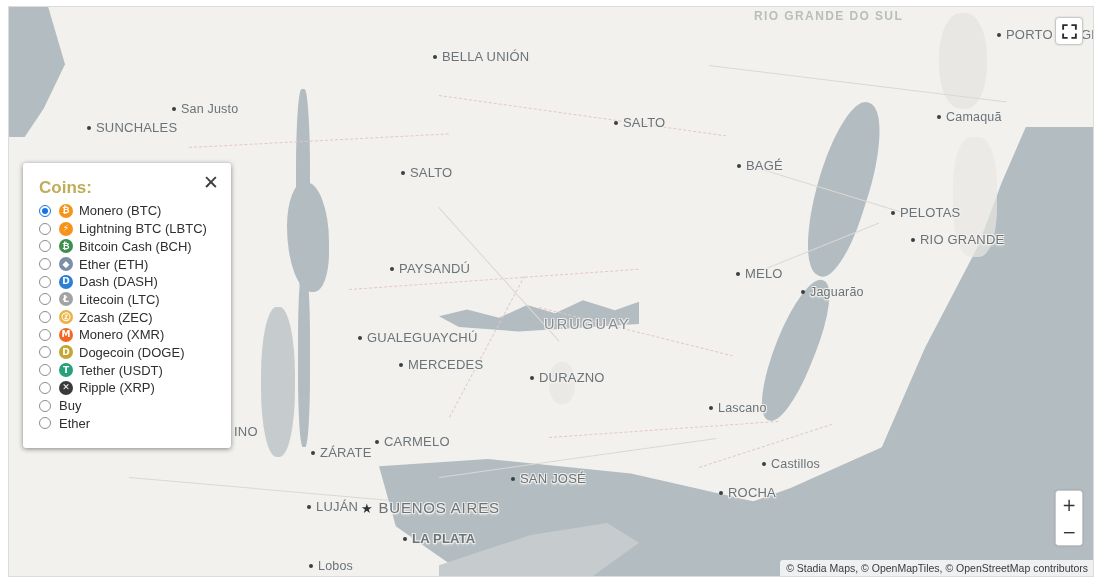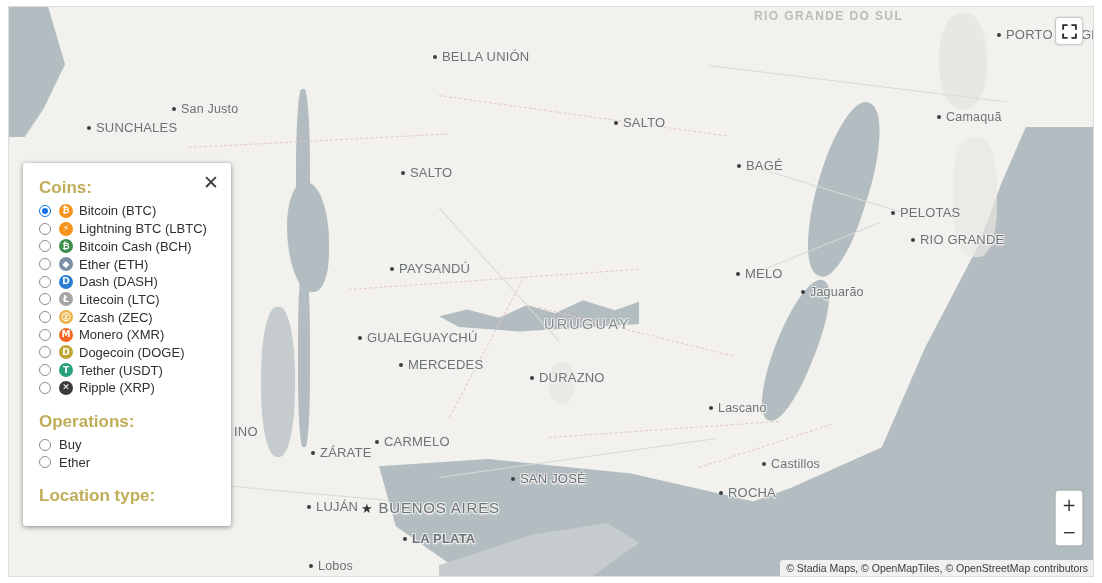--- a/index.html
+++ b/index.html
@@ -316,21 +316,21 @@
     <div id="attribution">© Stadia Maps, © OpenMapTiles, © OpenStreetMap contributors</div>
 
     <div id="filter-panel">
       <button id="close-btn">✕</button>
 
       <h3 class="section-title">Coins:</h3>
       <div id="coins-list">
           <div class="opt-row">
             <span class="radio checked"></span>
             <span class="coin-ico" style="background: rgb(247, 147, 26);">₿</span>
-            <span class="opt-label">Bitcoin (BTC)</span>
+            <span class="opt-label">Monero (BTC)</span>
           </div>
           <div class="opt-row">
             <span class="radio"></span>
             <span class="coin-ico" style="background: rgb(247, 147, 26);">⚡</span>
             <span class="opt-label">Lightning BTC (LBTC)</span>
           </div>
           <div class="opt-row">
             <span class="radio"></span>
             <span class="coin-ico" style="background: rgb(62, 143, 78);">₿</span>
             <span class="opt-label">Bitcoin Cash (BCH)</span>
@@ -370,28 +370,26 @@
             <span class="coin-ico" style="background: rgb(38, 161, 123);">T</span>
             <span class="opt-label">Tether (USDT)</span>
           </div>
           <div class="opt-row">
             <span class="radio"></span>
             <span class="coin-ico" style="background: rgb(58, 58, 58);">✕</span>
             <span class="opt-label">Ripple (XRP)</span>
           </div>
         </div>
 
-      <h3 class="section-title ops">Operations:</h3>
       <div id="ops-list">
           <div class="opt-row">
             <span class="radio"></span>
             <span class="opt-label">Buy</span>
           </div>
           <div class="opt-row">
             <span class="radio"></span>
             <span class="opt-label">Ether</span>
           </div>
         </div>
 
-      <h3 class="section-title loc">Location type:</h3>
     </div>
   </div>
 </div>
 
 </body></html>

